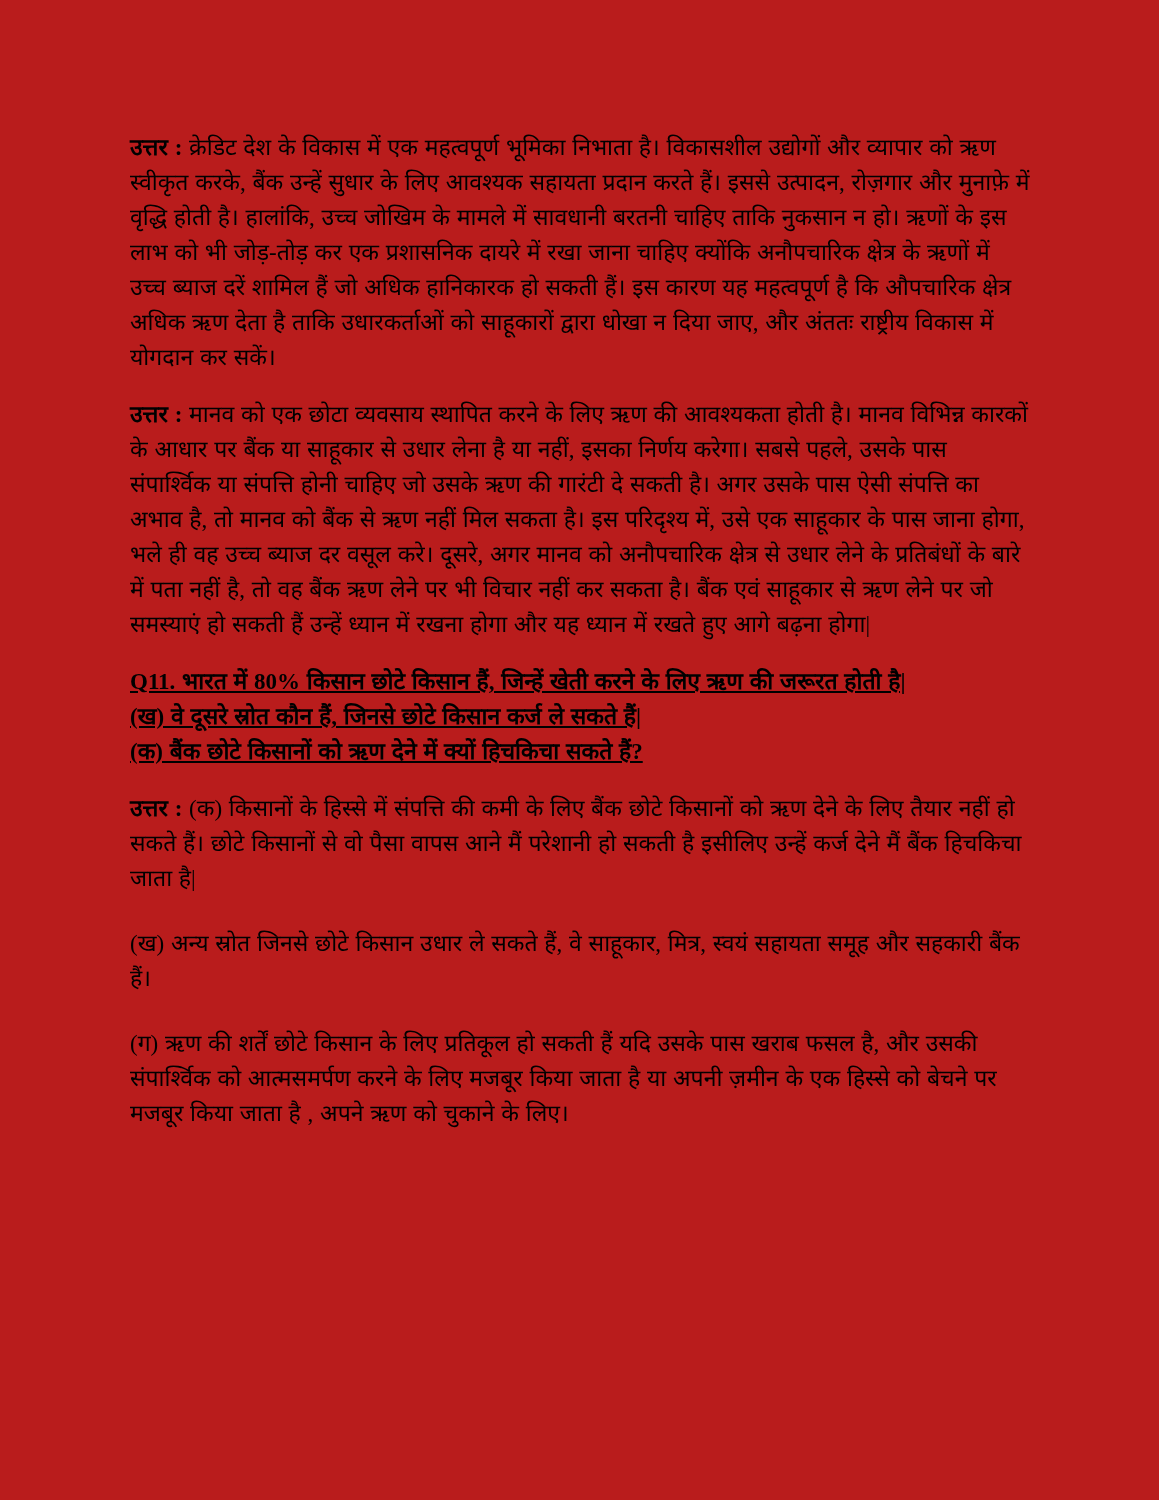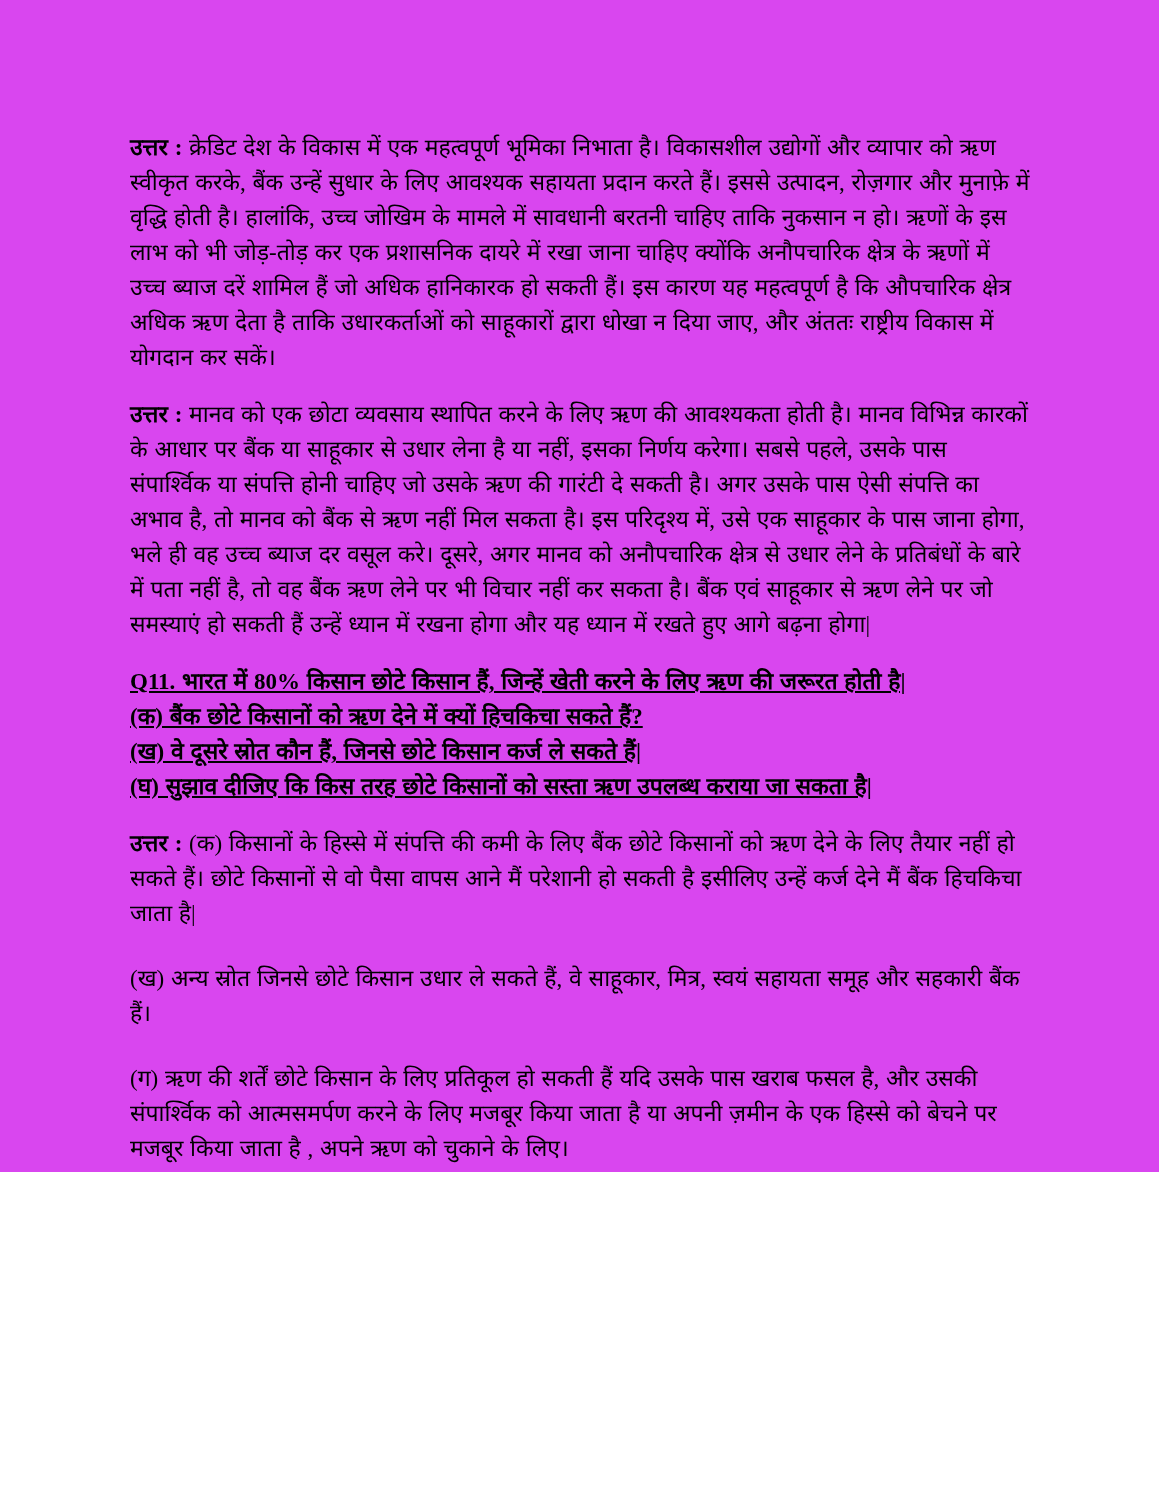--- a/index.html
+++ b/index.html
@@ -10,23 +10,23 @@
   body {
     width: 1159px;
     height: 1500px;
     font-family: "Liberation Serif", "DejaVu Serif", serif;
     color: #000000;
     overflow: hidden;
   }
   .page {
     box-sizing: border-box;
     width: 1159px;
-    height: 1172px;
+    height: 1500px;
     padding: 130px 128px 40px 130px;
-    background: #d946ef;
+    background: #b91c1c;
   }
   .para {
     font-size: 23px;
     line-height: 35px;
     margin: 0 0 22px 0;
     text-align: left;
     word-spacing: 1px;
   }
   .para.q {
     font-weight: 700;
@@ -47,23 +47,22 @@
 
 <div class="page">
 
   <p class="para"><span class="ans-prefix">उत्तर :</span><span> </span><span>क्रेडिट देश के विकास में एक महत्वपूर्ण भूमिका निभाता है। विकासशील उद्योगों और व्यापार को ऋण स्वीकृत करके, बैंक उन्हें सुधार के लिए आवश्यक सहायता प्रदान करते हैं। इससे उत्पादन, रोज़गार और मुनाफ़े में वृद्धि होती है। हालांकि, उच्च जोखिम के मामले में सावधानी बरतनी चाहिए ताकि नुकसान न हो। ऋणों के इस लाभ को भी जोड़-तोड़ कर एक प्रशासनिक दायरे में रखा जाना चाहिए क्योंकि अनौपचारिक क्षेत्र के ऋणों में उच्च ब्याज दरें शामिल हैं जो अधिक हानिकारक हो सकती हैं। इस कारण यह महत्वपूर्ण है कि औपचारिक क्षेत्र अधिक ऋण देता है ताकि उधारकर्ताओं को साहूकारों द्वारा धोखा न दिया जाए, और अंततः राष्ट्रीय विकास में योगदान कर सकें।</span></p>
 
 
   <p class="para"><span class="ans-prefix">उत्तर :</span><span> </span><span>मानव को एक छोटा व्यवसाय स्थापित करने के लिए ऋण की आवश्यकता होती है। मानव विभिन्न कारकों के आधार पर बैंक या साहूकार से उधार लेना है या नहीं, इसका निर्णय करेगा। सबसे पहले, उसके पास संपार्श्विक या संपत्ति होनी चाहिए जो उसके ऋण की गारंटी दे सकती है। अगर उसके पास ऐसी संपत्ति का अभाव है, तो मानव को बैंक से ऋण नहीं मिल सकता है। इस परिदृश्य में, उसे एक साहूकार के पास जाना होगा, भले ही वह उच्च ब्याज दर वसूल करे। दूसरे, अगर मानव को अनौपचारिक क्षेत्र से उधार लेने के प्रतिबंधों के बारे में पता नहीं है, तो वह बैंक ऋण लेने पर भी विचार नहीं कर सकता है। बैंक एवं साहूकार से ऋण लेने पर जो समस्याएं हो सकती हैं उन्हें ध्यान में रखना होगा और यह ध्यान में रखते हुए आगे बढ़ना होगा|</span></p>
 
   <p class="para q">
     <span class="q-line">Q11. भारत में 80% किसान छोटे किसान हैं, जिन्हें खेती करने के लिए ऋण की जरूरत होती है|</span>
+    <span class="q-line">(ख) वे दूसरे स्रोत कौन हैं, जिनसे छोटे किसान कर्ज ले सकते हैं|</span>
     <span class="q-line">(क) बैंक छोटे किसानों को ऋण देने में क्यों हिचकिचा सकते हैं?</span>
-    <span class="q-line">(ख) वे दूसरे स्रोत कौन हैं, जिनसे छोटे किसान कर्ज ले सकते हैं|</span>
-    <span class="q-line">(घ) सुझाव दीजिए कि किस तरह छोटे किसानों को सस्ता ऋण उपलब्ध कराया जा सकता है|</span>
   </p>
 
   <p class="para"><span class="ans-prefix">उत्तर :</span><span> </span><span>(क) किसानों के हिस्से में संपत्ति की कमी के लिए बैंक छोटे किसानों को ऋण देने के लिए तैयार नहीं हो सकते हैं। छोटे किसानों से वो पैसा वापस आने मैं परेशानी हो सकती है इसीलिए उन्हें कर्ज देने मैं बैंक हिचकिचा जाता है|</span></p>
 
   <p class="para block-gap">(ख) अन्य स्रोत जिनसे छोटे किसान उधार ले सकते हैं, वे साहूकार, मित्र, स्वयं सहायता समूह और सहकारी बैंक हैं।</p>
 
   <p class="para block-gap">(ग) ऋण की शर्तें छोटे किसान के लिए प्रतिकूल हो सकती हैं यदि उसके पास खराब फसल है, और उसकी संपार्श्विक को आत्मसमर्पण करने के लिए मजबूर किया जाता है या अपनी ज़मीन के एक हिस्से को बेचने पर मजबूर किया जाता है , अपने ऋण को चुकाने के लिए।</p>
 
 </div>
 

